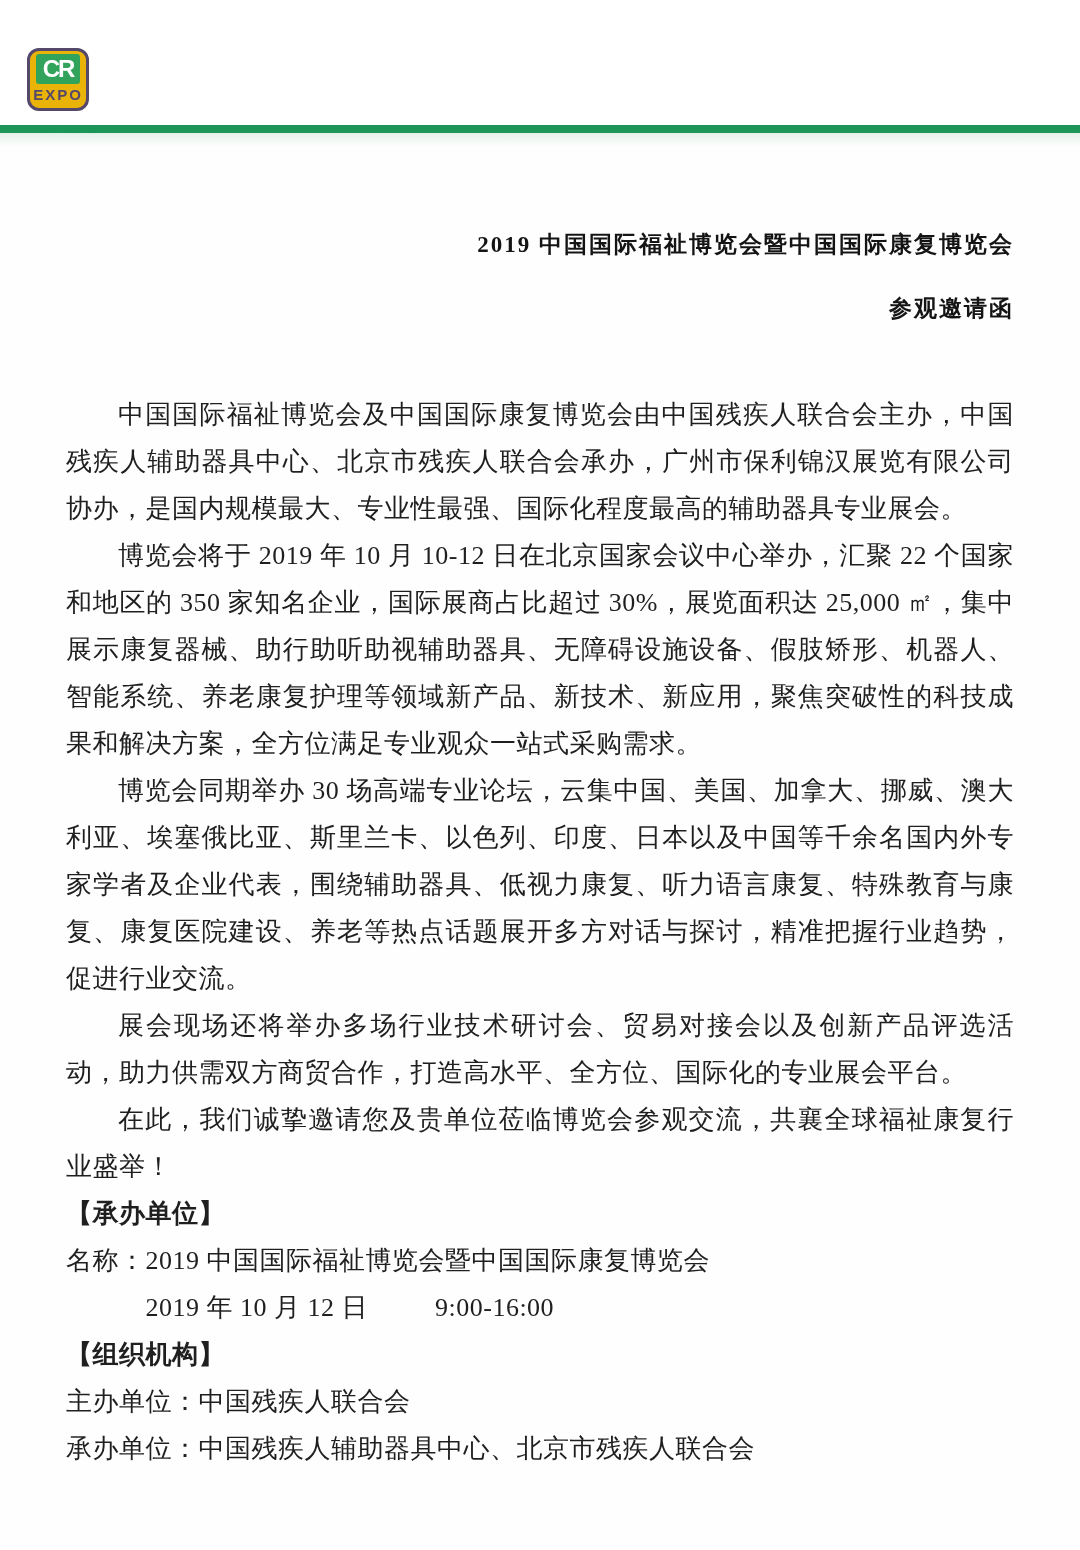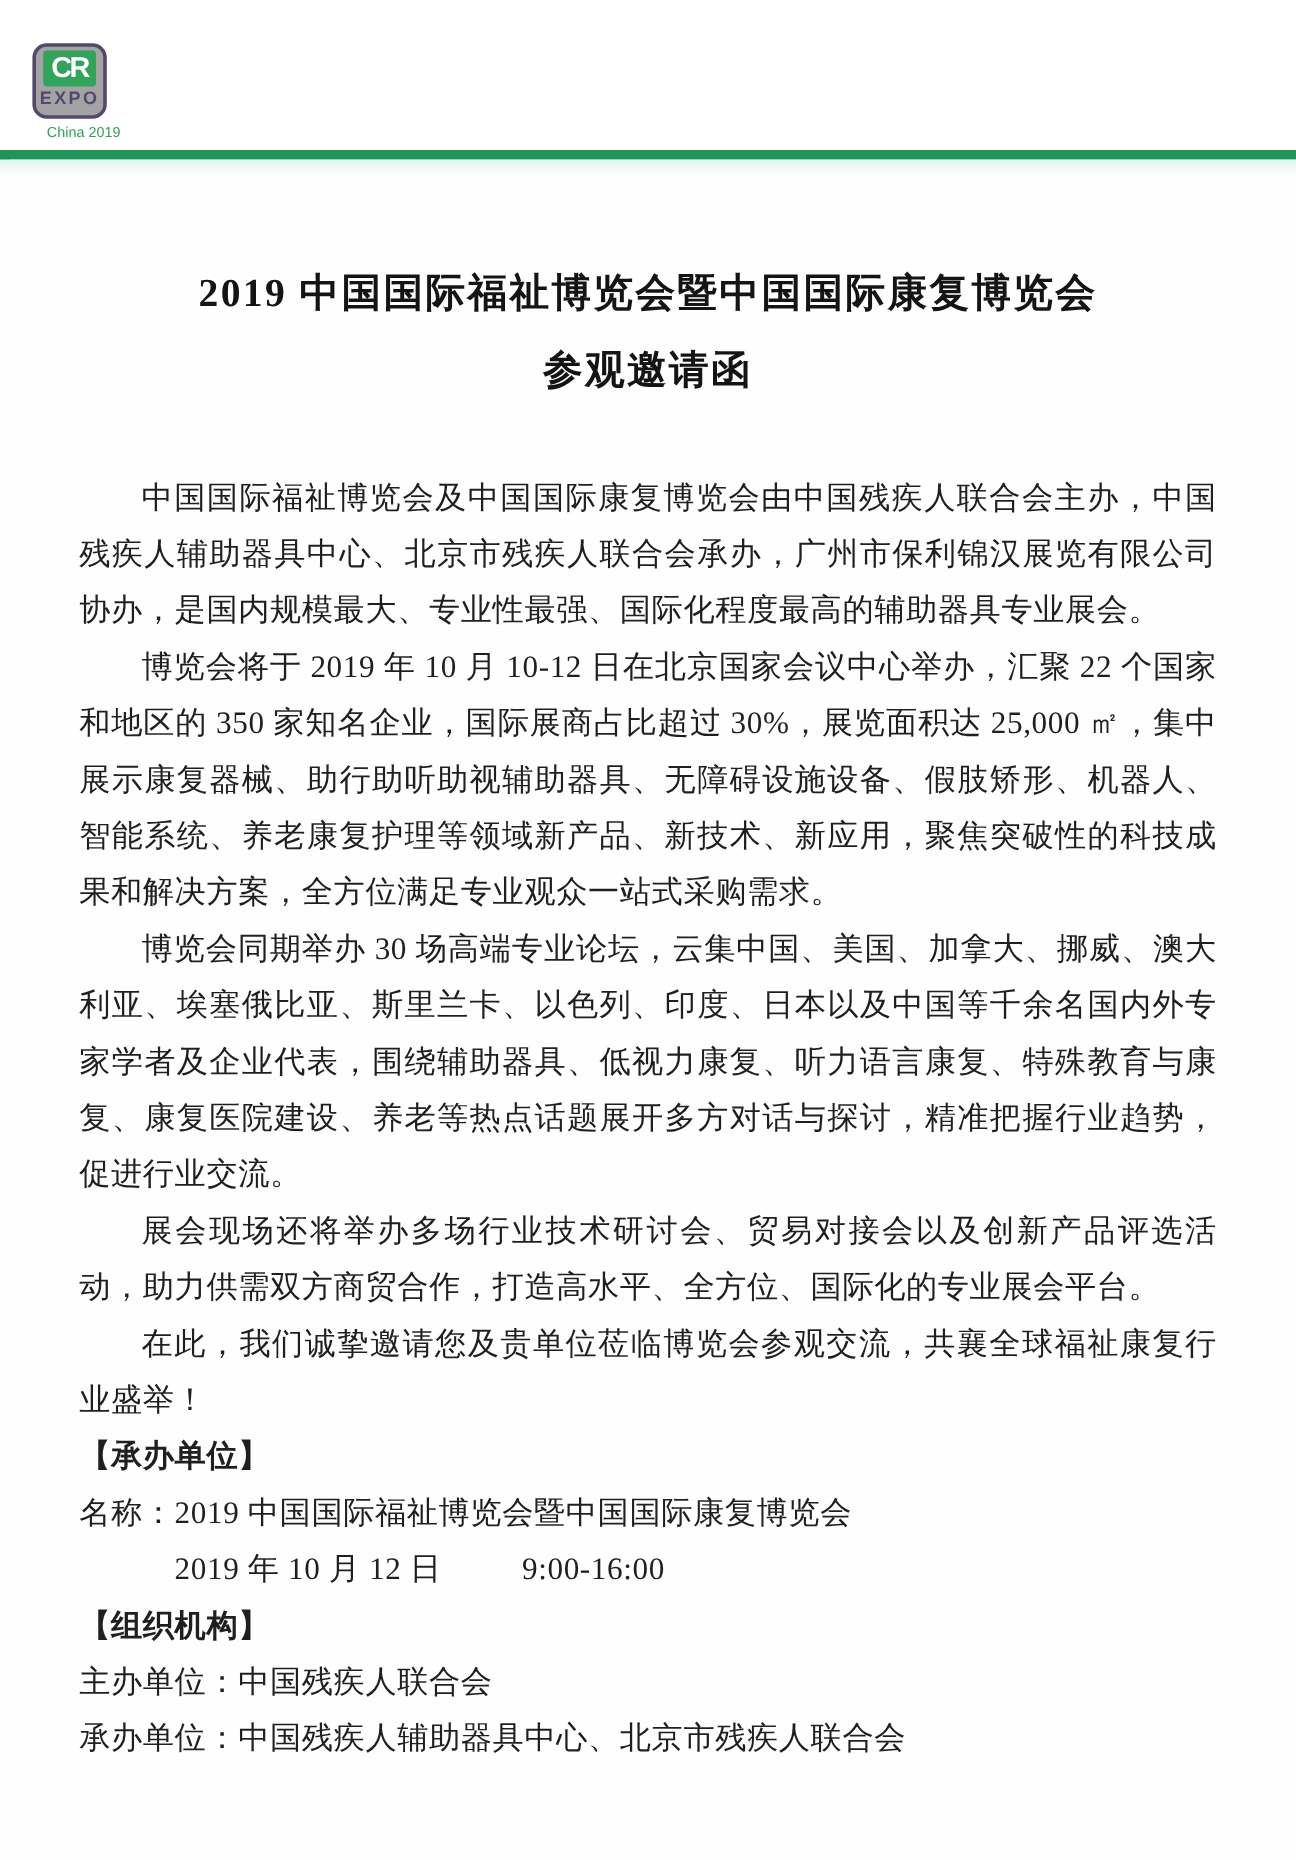--- a/index.html
+++ b/index.html
@@ -15,42 +15,42 @@
   body{
     width:1080px;height:1550px;overflow:hidden;background:#ffffff;
     font-family:"Liberation Serif","DejaVu Serif",serif;color:var(--ink);
   }
   .page{position:relative;width:1080px;height:1550px;background:#fefefe;}
   .edge-strip{position:absolute;left:0;top:0;width:8px;height:133px;background:var(--green);}
   .masthead{position:absolute;left:0;top:0;width:1080px;height:125px;background:#ffffff;}
   
   .logo{position:absolute;left:20px;top:36px;width:76px;text-align:center;
         font-family:"Liberation Sans","DejaVu Sans",sans-serif;}
-  .logo-box{width:52px;height:52px;margin:0 auto;border:3px solid var(--frame);
-            border-radius:12px;background:#a3a3a3;padding:3px 2px 2px 2px;}
+  .logo-box{width:52px;height:52px;margin:12px auto;border:3px solid var(--frame);
+            border-radius:12px;background:#eab308;padding:3px 2px 2px 2px;}
   .logo-cr{width:44px;height:30px;margin:0 auto;background:var(--logo-green);
            border-radius:3px;color:#ffffff;font-weight:bold;font-size:24px;
            line-height:30px;letter-spacing:-2px;}
   .logo-expo{color:var(--frame);font-weight:bold;font-size:15px;letter-spacing:2px;
              line-height:20px;margin-top:1px;}
   .logo-tagline{color:var(--logo-green);font-size:12px;margin-top:4px;white-space:nowrap;margin-left:19px;}
   
   .masthead-right{position:absolute;right:22px;top:36px;text-align:right;
                   font-family:"Liberation Sans","DejaVu Sans",sans-serif;}
   .masthead-title{color:var(--purple);font-size:27px;font-weight:bold;letter-spacing:1px;line-height:34px;}
   .masthead-sub{margin-top:8px;font-size:21px;line-height:26px;}
   .masthead-date{color:var(--teal);font-weight:bold;letter-spacing:1px;margin-right:16px;}
   .masthead-venue{color:var(--venue);letter-spacing:2px;}
   
   .green-bar{position:absolute;left:0;top:125px;width:1080px;height:8px;background:var(--green);}
   .green-bar::after{content:"";position:absolute;left:0;top:8px;width:1080px;height:14px;
     background:linear-gradient(#e4f2ea,rgba(255,255,255,0));}
   
   .letter{position:absolute;left:0;top:133px;width:1080px;padding:0 66px;box-sizing:border-box;}
-  .doc-title{margin:80px 0 50px 0;text-align:center;font-size:33px;font-weight:bold;
+  .doc-title{margin:80px 0 50px 0;text-align:right;font-size:23px;font-weight:bold;
              line-height:64px;letter-spacing:2px;color:#141414;}
   .doc-title-line{display:block;}
   .para{margin:0;font-size:26px;line-height:47px;text-align:justify;text-indent:2em;
         letter-spacing:0.5px;}
   .sec-heading{font-size:26px;line-height:47px;font-weight:bold;letter-spacing:0.5px;}
   .line{font-size:26px;line-height:47px;white-space:pre-wrap;letter-spacing:0.5px;}
 </style>
 </head>
 <body>
 

